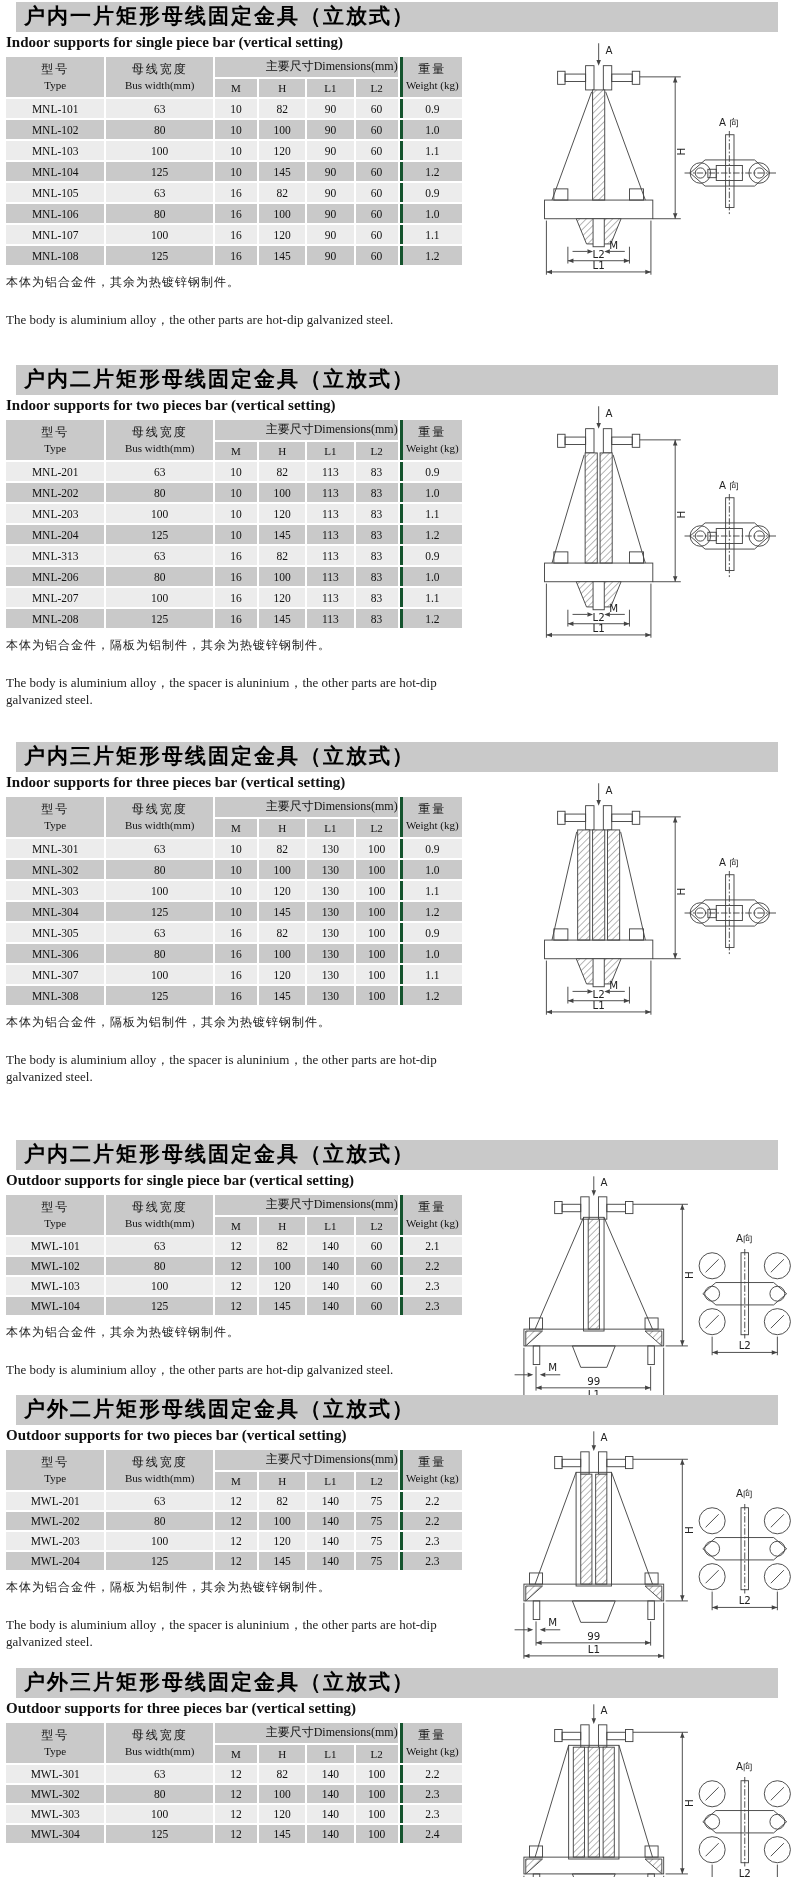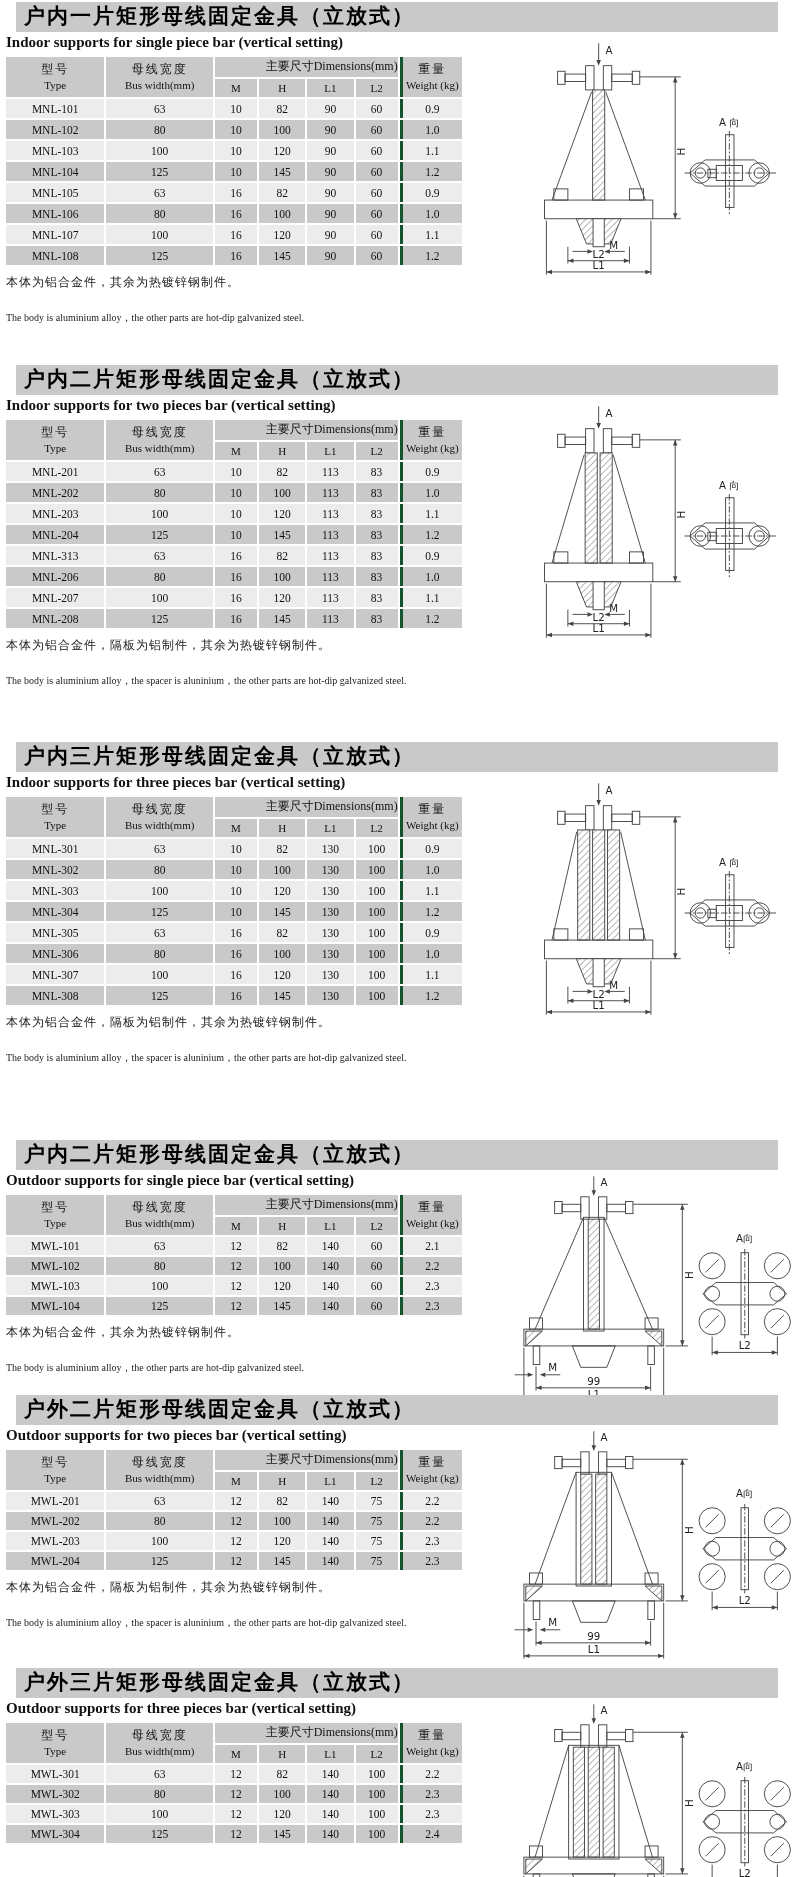--- a/index.html
+++ b/index.html
@@ -20,21 +20,21 @@
     vertical-align:middle;padding:2px 0;}
   .spec-table thead th.col-dims{text-align:right;padding-left:8px;font-size:12px;height:16px;}
   .spec-table thead th .zh{font-size:12px;letter-spacing:2px;}
   .spec-table tbody td{font-size:11.5px;vertical-align:middle;}
   .rows8 tbody td{height:19px;}
   .rows4 tbody td{height:18px;}
   .spec-table tbody tr:nth-child(odd) td{background:#ececec;}
   .spec-table tbody tr:nth-child(even) td{background:#c9c9c9;}
   .spec-table th.col-weight,.spec-table td:last-child{border-left:3px solid #14532d;}
   .note-zh{font-size:12px;letter-spacing:1px;margin:7px 0 2px 2px;color:#222;}
-  .note-en{font-size:10px;margin-left:2px;color:#222;margin-top:20px;}
+  .note-en{font-size:13px;margin-left:2px;color:#222;margin-top:20px;}
   .diagram svg{display:block;}
 </style>
 </head>
 <body>
 
 <div class="page" id="page">
   <div class="section" style="top: 2px;">
     <div class="title-band">户内一片矩形母线固定金具（立放式）</div>
     <div class="section-body">
       <div class="left-col">

